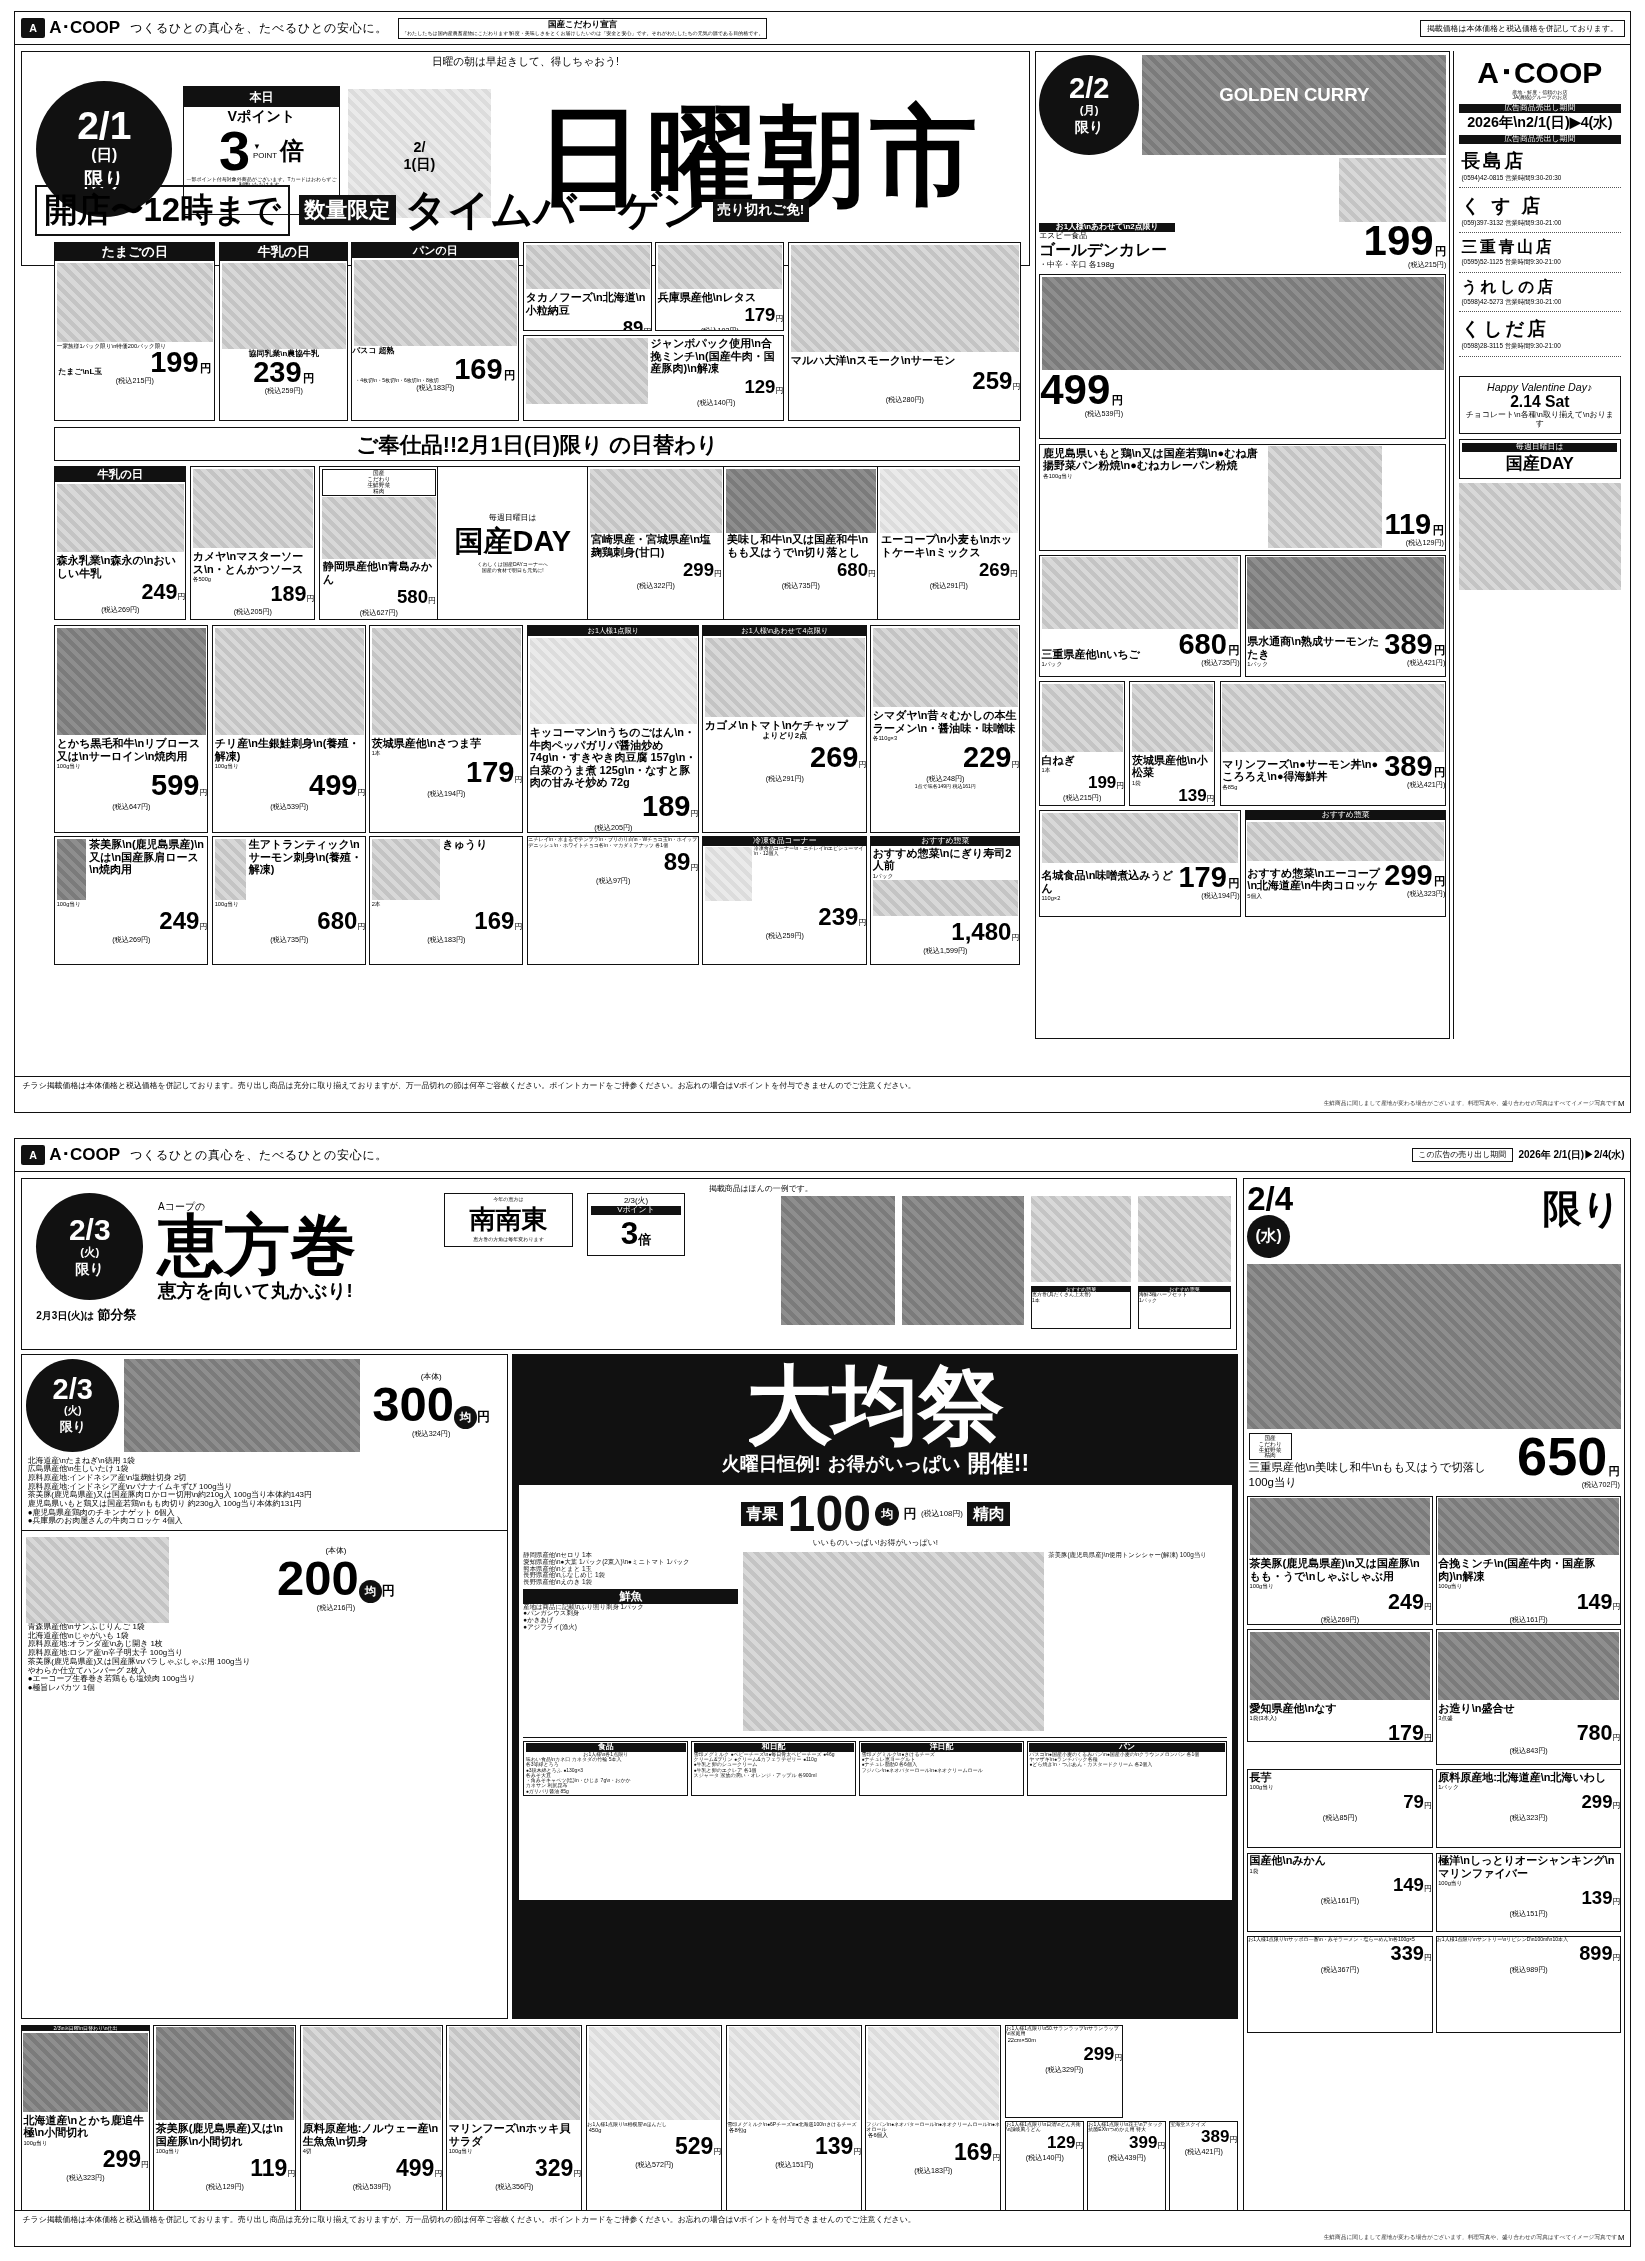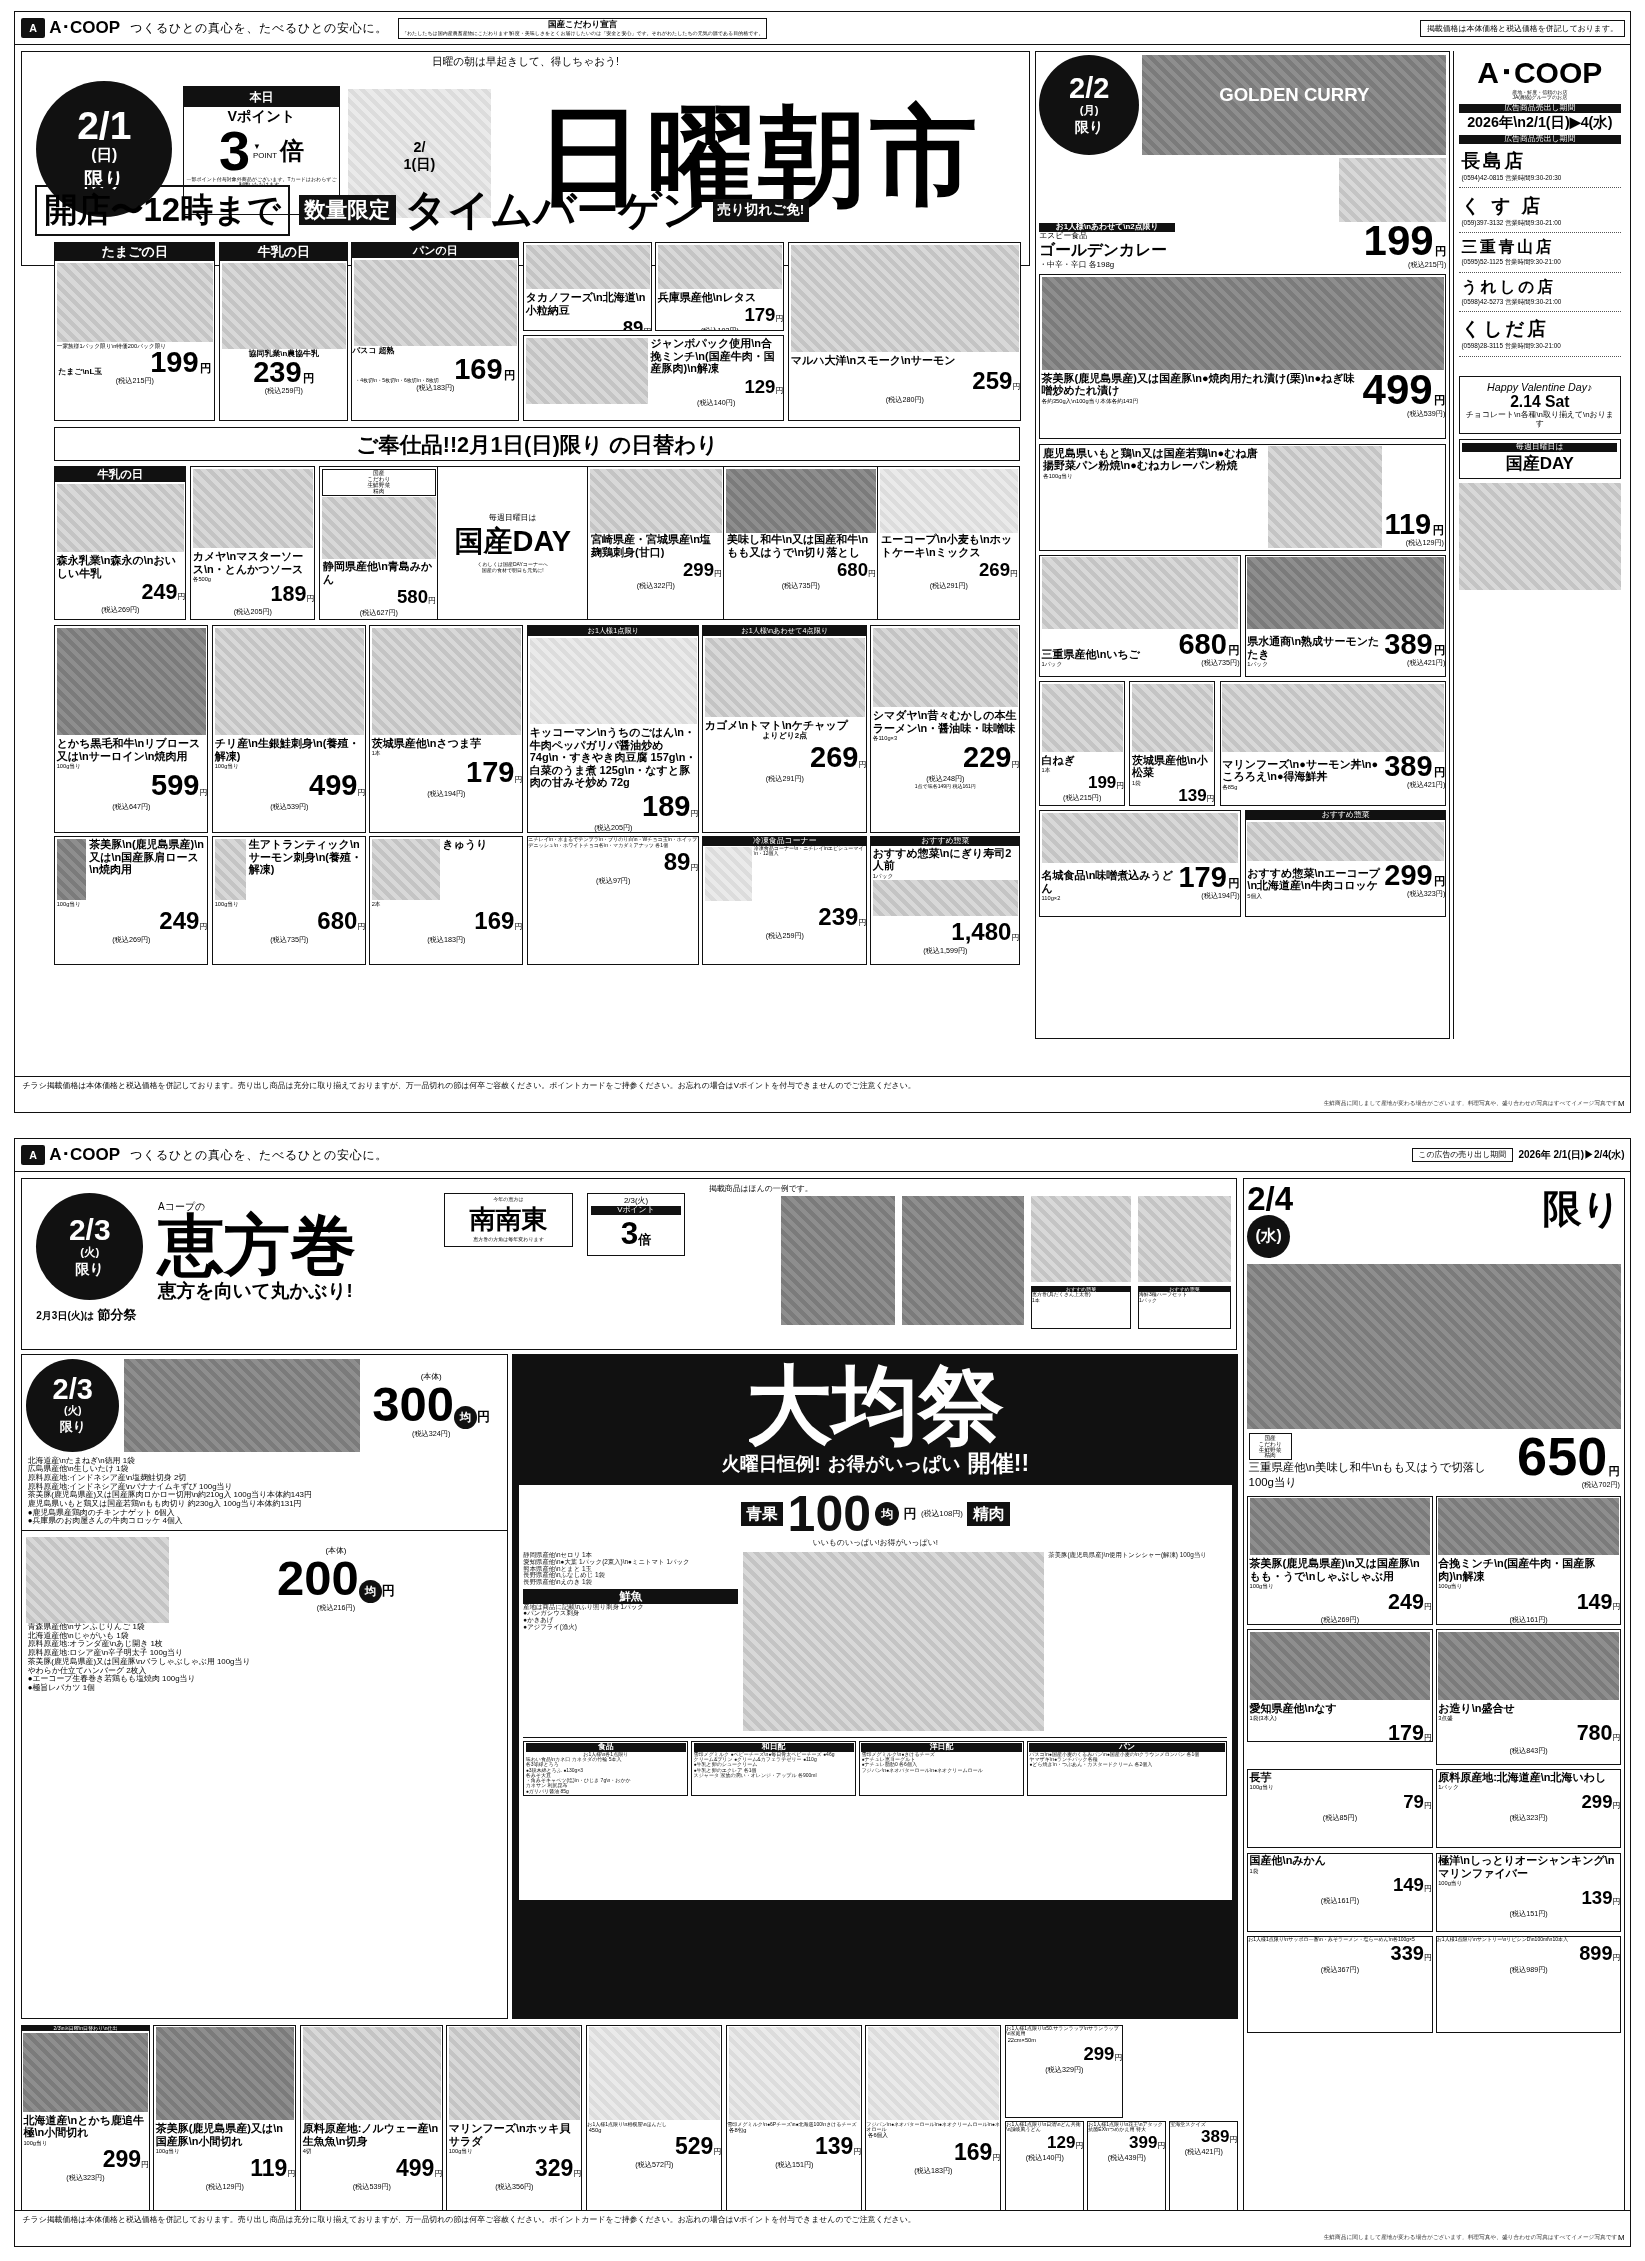--- a/index.html
+++ b/index.html
@@ -478,24 +478,20 @@
               <span class="n">199</span>
               <span class="y">円</span>
             </div>
         <div class="tax">(税込215円)</div>
       </div>
     </div>
 
     <div class="item" style="position:relative; margin:4.3px 2.9px 0; height:165px; width:auto;">
       <div class="photo dark" style="height:93px;margin:1.4px;"></div>
       <div class="row">
-        <div class="col" style="flex:1;">
-          <div class="cap">茶美豚(鹿児島県産)又は国産豚\n●焼肉用たれ漬け(栗)\n●ねぎ味噌炒めたれ漬け</div>
-          <div class="sub">各約350g入\n100g当り本体各約143円</div>
-        </div>
         <div class="col" style="align-items:flex-end;">
           <div class="price big">
                 <span class="n">499</span>
                 <span class="y">円</span>
               </div>
           <div class="tax">(税込539円)</div>
         </div>
       </div>
     </div>
 

